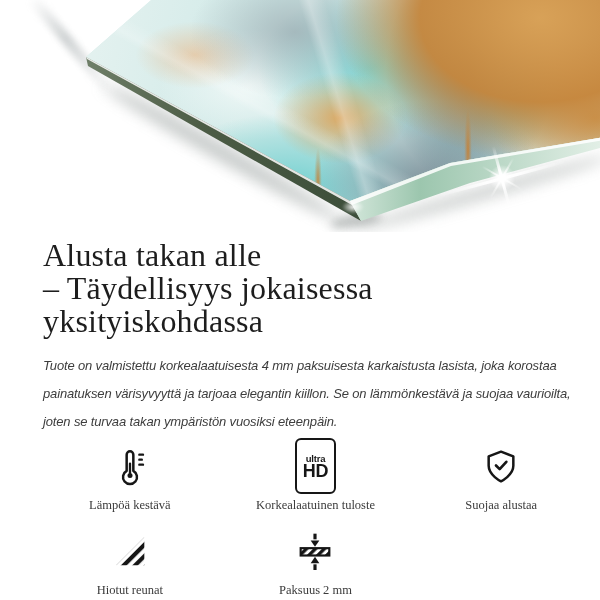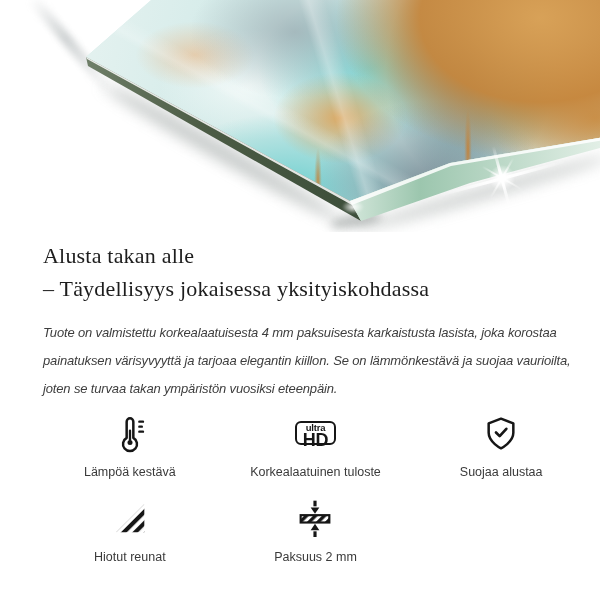--- a/index.html
+++ b/index.html
@@ -76,36 +76,36 @@
   .ray-c{width:46px;height:2px;left:-23px;top:-1px;transform:rotate(30deg);opacity:.85;}
   .ray-d{width:46px;height:2px;left:-23px;top:-1px;transform:rotate(-60deg);opacity:.85;}
   .sparkle .core{
     position:absolute;left:-13px;top:-13px;width:26px;height:26px;border-radius:50%;
     background:radial-gradient(circle,#ffffff 0%,#ffffff 18%,rgba(255,255,255,0.5) 42%,rgba(255,255,255,0) 72%);
   }
   
   .content{padding:0 28px 0 43px;}
   .page-title{
     margin:7px 0 8px;font-family:"Liberation Serif", serif;font-weight:400;
-    font-size:22px;line-height:33px;color:#1d1d1d;letter-spacing:0.2px;
+    font-size:32px;line-height:33px;color:#1d1d1d;letter-spacing:0.2px;
   }
   .page-title .h-line{display:block;}
   .body-text{margin:14px 0 0;font-size:13px;line-height:28px;color:#3d3d3d;letter-spacing:-0.15px;font-style:italic;}
   
   .features{
     margin:8px -22px 0 -6px;display:grid;grid-template-columns:1fr 1fr 1fr;
     row-gap:16px;
   }
   .feature{display:flex;flex-direction:column;align-items:center;}
   .icon-box{height:44px;display:flex;align-items:center;justify-content:center;}
   .icon-box svg{display:block;}
-  .feature-label{margin-top:10px;font-size:12.5px;line-height:15px;color:#3a3a3a;}
+  .feature-label{margin-top:10px;font-size:12.5px;line-height:15px;color:#3a3a3a;font-family:Liberation Serif, serif;}
   .uhd{
-    box-sizing:border-box;width:41px;height:24px;border:2.4px solid #161616;border-radius:6px;
-    display:flex;flex-direction:column;align-items:center;color:#161616;
+    box-sizing:border-box;width:41px;height:56px;border:2.4px solid #161616;border-radius:6px;
+    display:flex;flex-direction:column;align-items:center;justify-content:center;color:#161616;
   }
   .uhd-top{font-size:9.5px;font-weight:700;line-height:10px;letter-spacing:-0.2px;}
   .uhd-bottom{font-size:18px;font-weight:700;line-height:15px;letter-spacing:-0.3px;}
 </style>
 </head>
 <body>
 
 <div class="hero">
   <div class="reflect-streak"></div>
   <div class="shadow-edge-left"></div>

